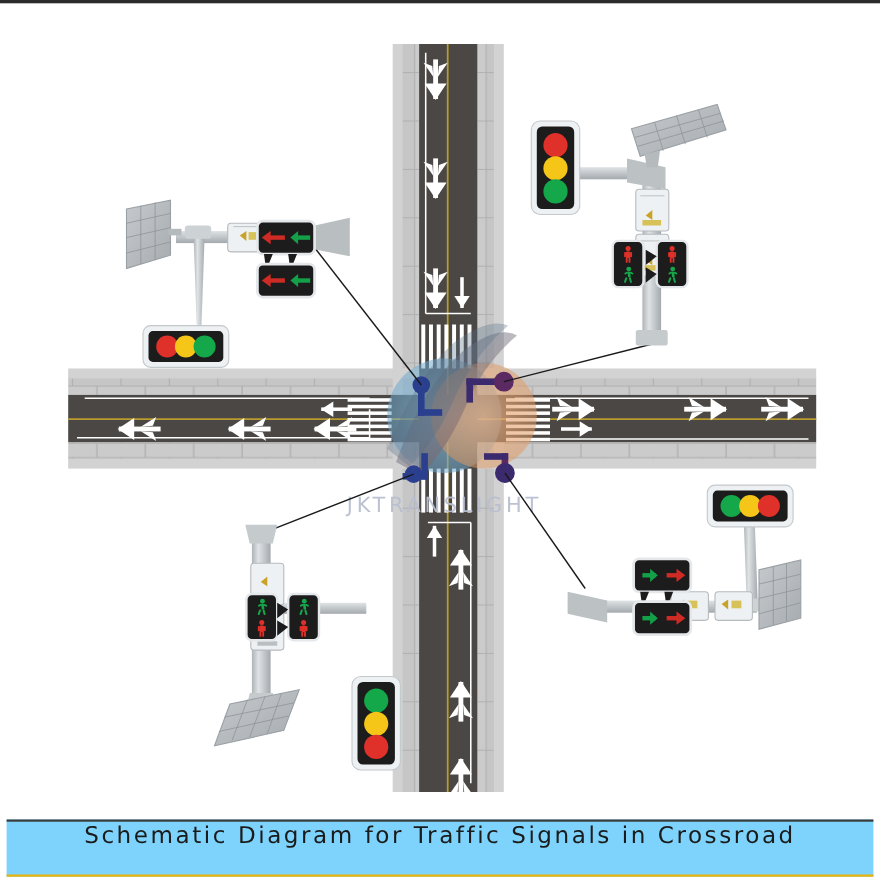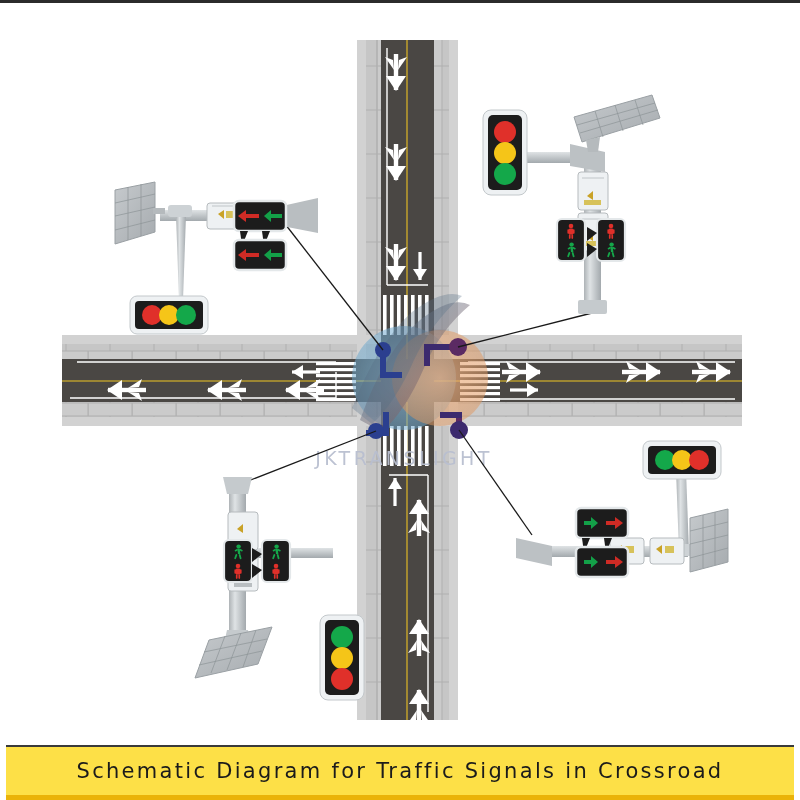--- a/index.html
+++ b/index.html
@@ -9,23 +9,23 @@
     font-family:"DejaVu Sans", sans-serif;
     overflow:hidden;
     position:relative;
   }
   #stage{position:absolute;left:0;top:0;width:800px;height:800px;}
   #topline{position:absolute;left:0;top:0;width:800px;height:3px;background:#2b2b2b;}
   svg.diagram{position:absolute;left:0;top:0;width:800px;height:800px;}
 
   .caption-wrap{
     position:absolute;left:6px;top:745px;width:788px;height:48px;
-    border-top:2px solid #3a3a3a;border-bottom:6px solid #eab308;
-    display:flex;align-items:center;justify-content:center;
-    background:#fde047;
+    border-top:2px solid #3a3a3a;border-bottom:2px solid #eab308;
+    display:flex;align-items:flex-start;justify-content:center;
+    background:#7dd3fc;
   }
   .caption-text{
     font-family:"DejaVu Sans", sans-serif;
     font-size:21px;color:#1b1b1b;letter-spacing:2.3px;white-space:nowrap;
   }
 </style>
 </head>
 <body>
 
 <div id="stage">

